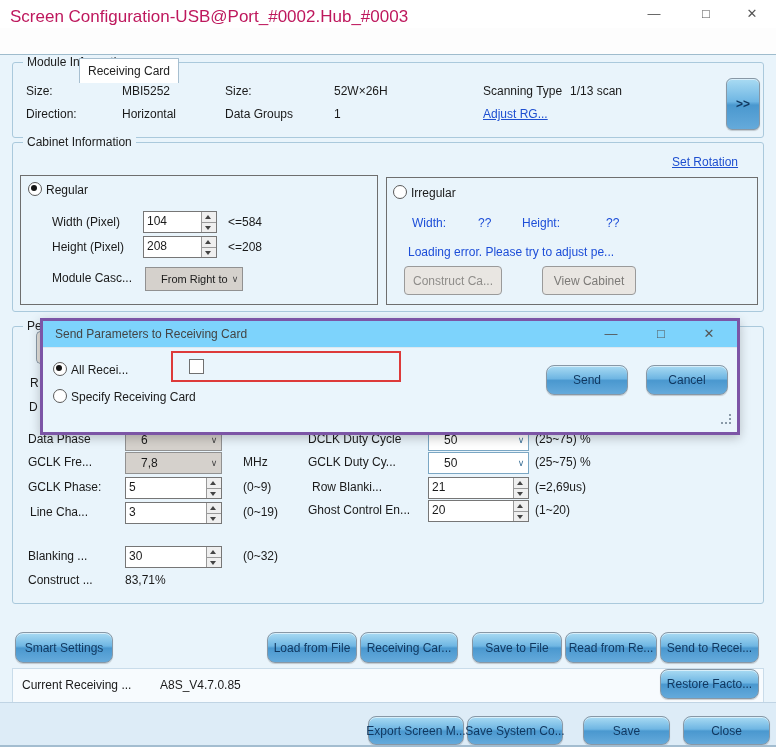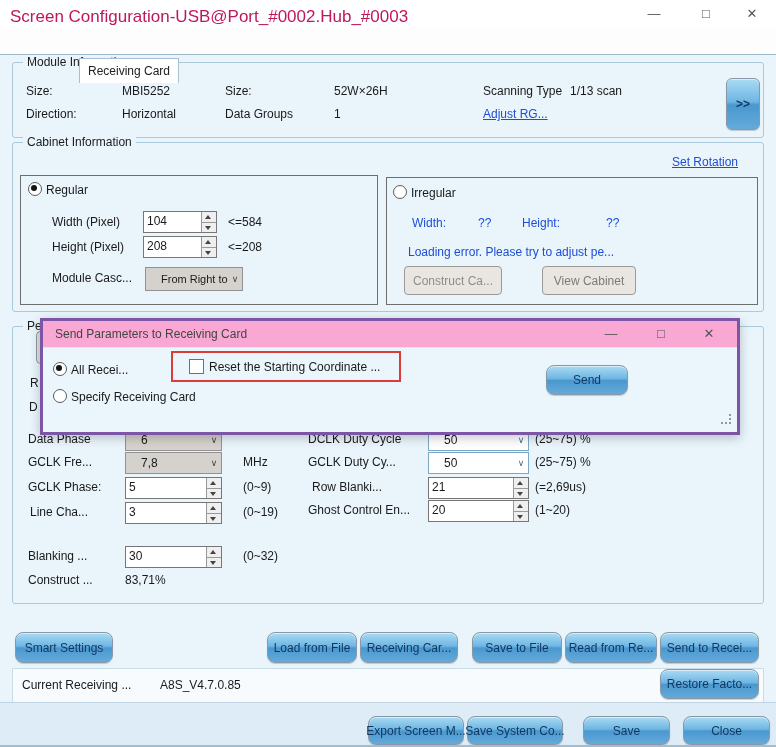--- a/index.html
+++ b/index.html
@@ -45,21 +45,21 @@
   .combo-gray{background:#d5d1cc;border:1px solid #919191}
   .combo-white{background:#ffffff;border:1px solid #7ba7c4}
   .combo-white .chev{color:#3a6f96}
   
   .radio{width:12px;height:12px;border:1px solid #5a5a5a;border-radius:50%;background:#fff;cursor:pointer}
   .radio.on::after{content:"";display:block;width:6px;height:6px;margin:2px;border-radius:50%;background:#141414}
   .check{width:13px;height:13px;border:1px solid #707070;background:#fff;cursor:pointer}
   
   .modal{left:40px;top:318px;width:694px;height:111px;border:3px solid #7c55a6;background:#eaf5fc;
          z-index:50;box-shadow:0 3px 10px rgba(0,0,0,.22)}
-  .modal-title{left:0;top:0;width:100%;height:26px;background:#f9a8d4;border-bottom:1px solid #dde8f0}
+  .modal-title{left:0;top:0;width:100%;height:26px;background:#7dd3fc;border-bottom:1px solid #dde8f0}
   .redrect{border:2px solid #dd3a3a;z-index:5}
   .grip i{position:absolute;width:2px;height:2px;background:#8a9aa8}
   .status-panel{background:#f7fbfe;border:1px solid #c9dcea}
   .footer{left:0;top:702px;width:776px;height:45px;background:#ddecf7;border-top:1px solid #c0d4e4}
   .bottom-edge{left:0;top:745px;width:776px;height:2px;background:#a3bdd0}
 </style>
 </head>
 <body>
 
 <div class="abs titlebar">
@@ -238,24 +238,24 @@
   <div class="abs modal-title">
     <span class="abs lbl" style="left:12px;top:6px;color:#444">Send Parameters to Receiving Card</span>
     <div class="abs winbtn" style="left:558px;top:3px;height:20px;line-height:20px">—</div>
     <div class="abs winbtn" style="left:608px;top:3px;height:20px;line-height:20px">□</div>
     <div class="abs winbtn" style="left:656px;top:3px;height:20px;line-height:20px">✕</div>
   </div>
   <span class="abs radio on" style="left:10px;top:41px"></span>
   <span class="abs lbl" style="left:28px;top:42px">All Recei...</span>
   <div class="abs redrect" style="left:128px;top:30px;width:226px;height:27px"></div>
   <span class="abs check" style="left:146px;top:38px"></span>
-  <span class="abs lbl" style="left:166px;top:39px">Reset the Starting Coordinate ...</span>
   <span class="abs radio" style="left:10px;top:68px"></span>
   <span class="abs lbl" style="left:28px;top:69px">Specify Receiving Card</span>
   <div class="abs btn" style="left:503px;top:44px;width:80px;height:28px">Send</div>
+  <div class="abs btn" style="left:603px;top:44px;width:80px;height:28px">Cancel</div>
   <div class="abs grip" style="left:678px;top:93px;width:10px;height:10px">
     <i style="left:8px;top:8px"></i>
       <i style="left:8px;top:4px"></i>
       <i style="left:4px;top:8px"></i>
       <i style="left:8px;top:0"></i>
       <i style="left:0;top:8px"></i>
   </div>
 </div>
 
 </body></html>

